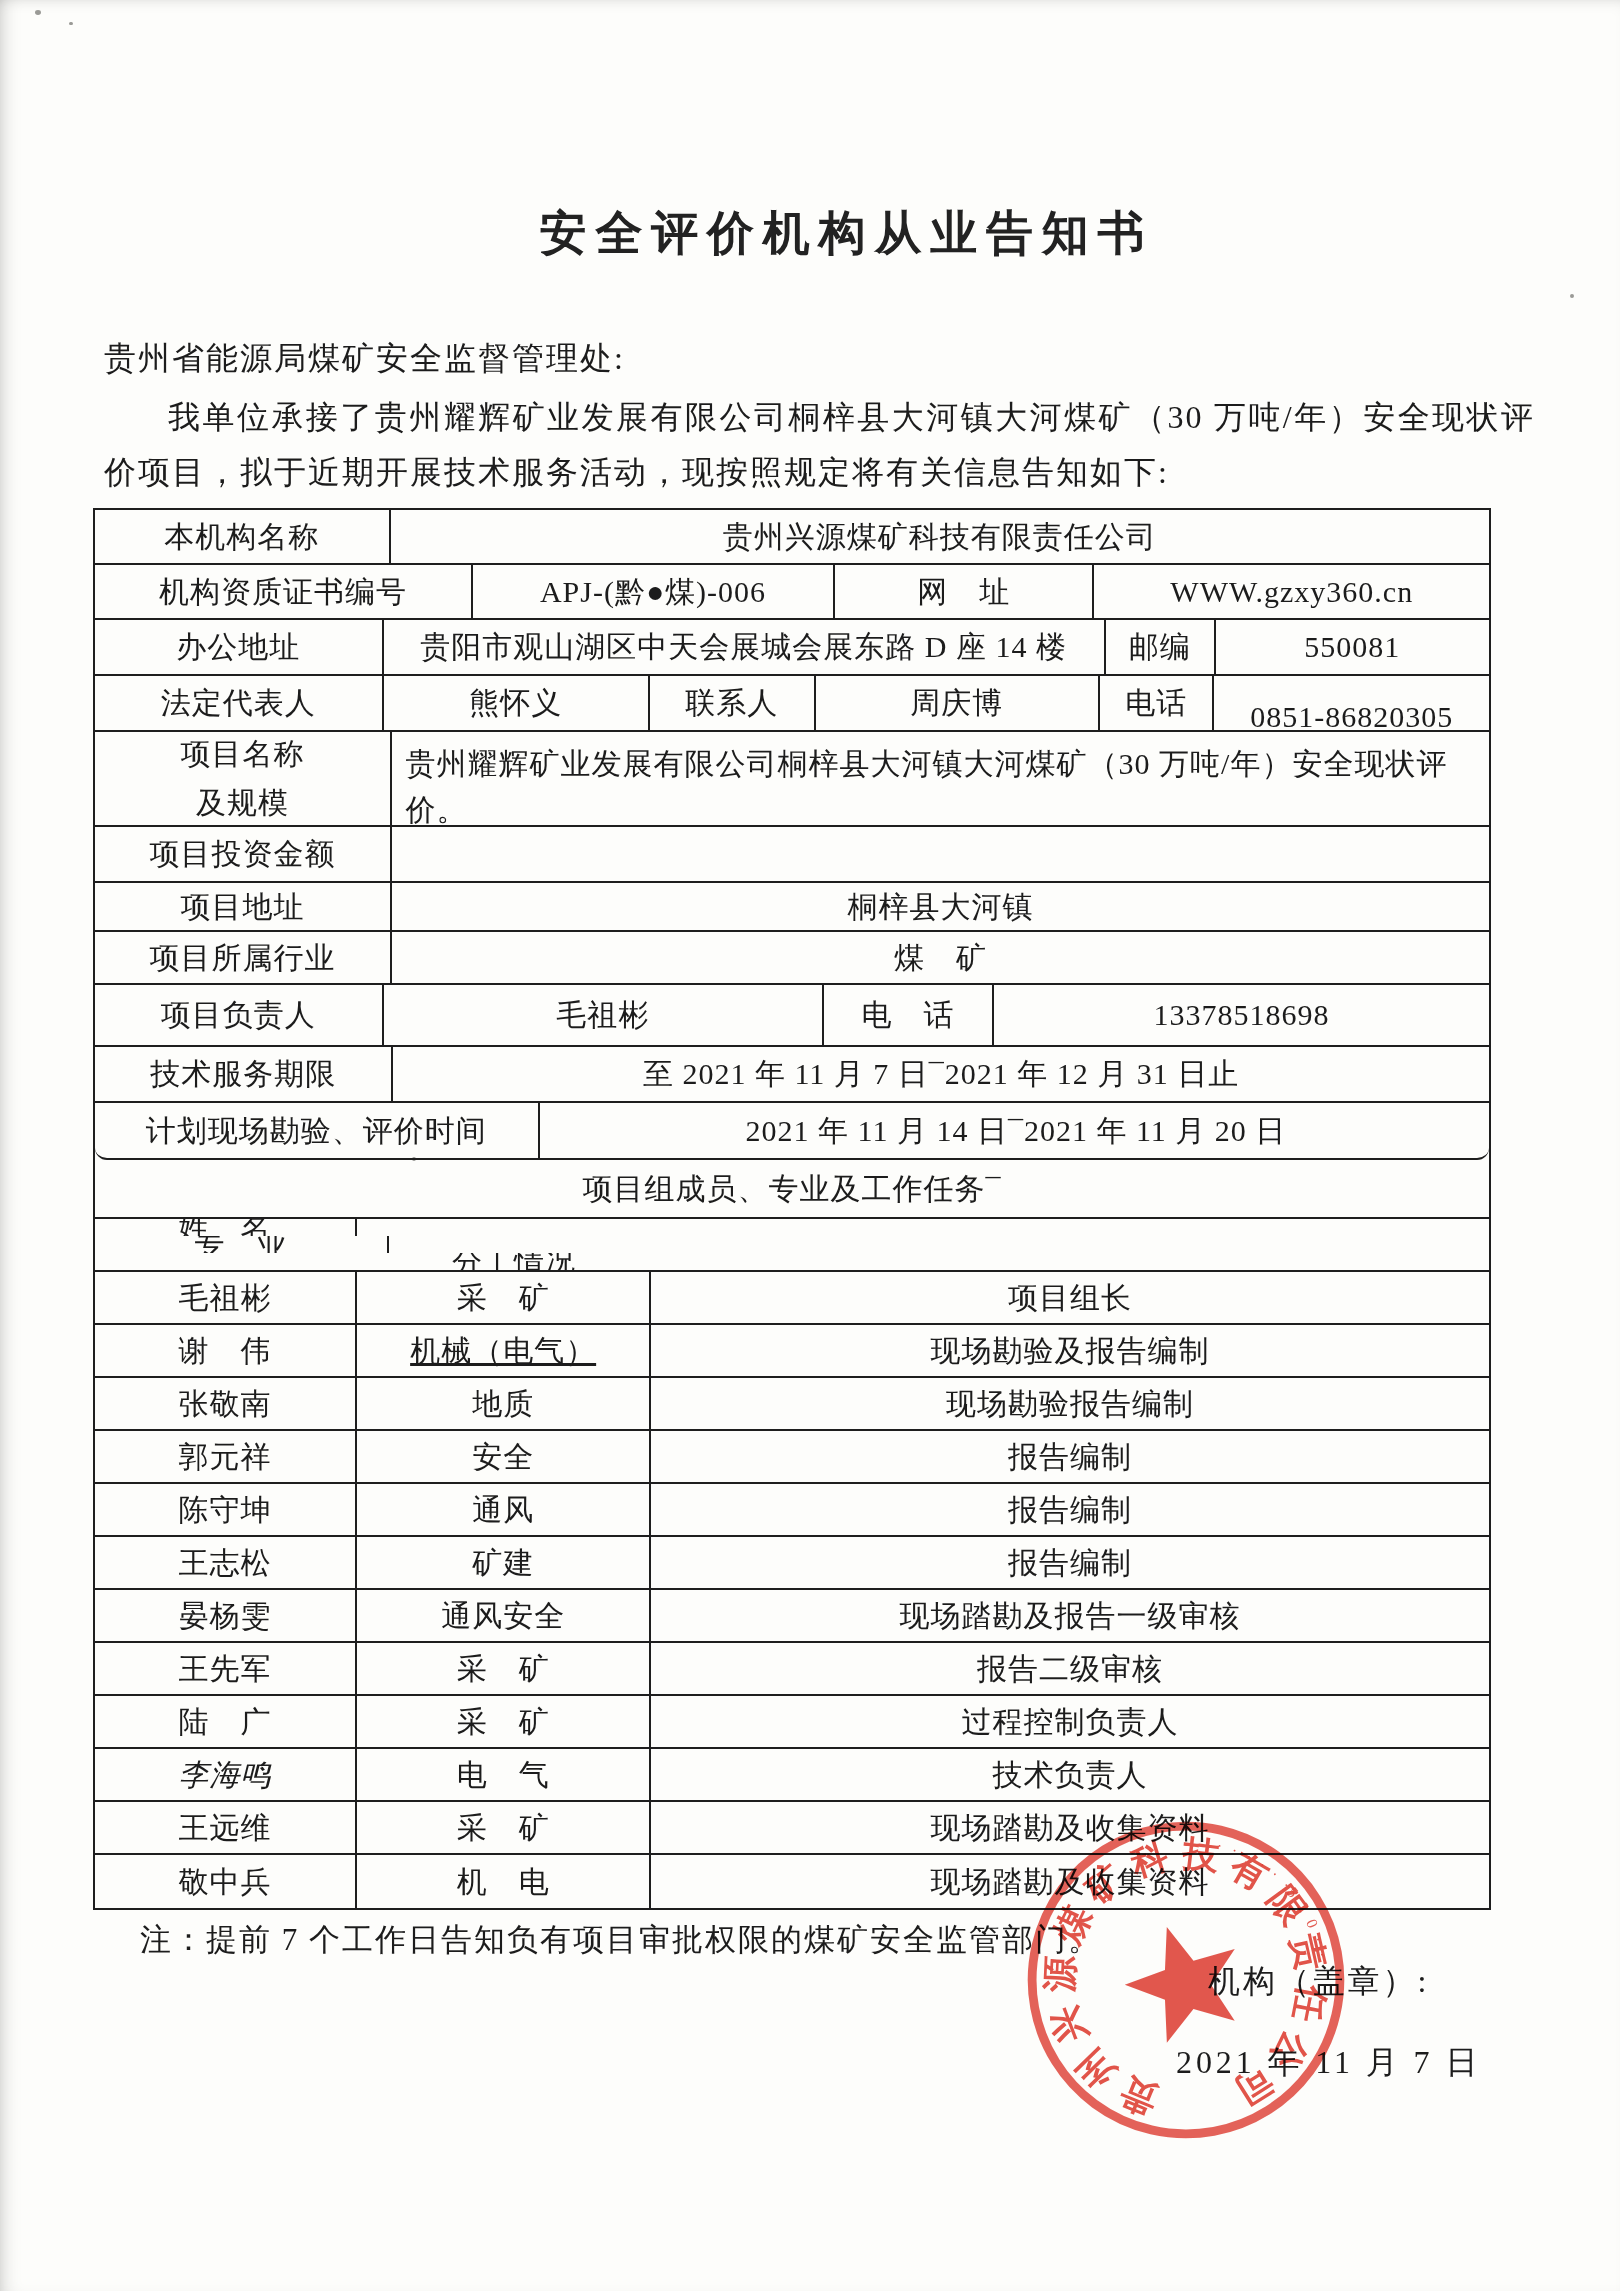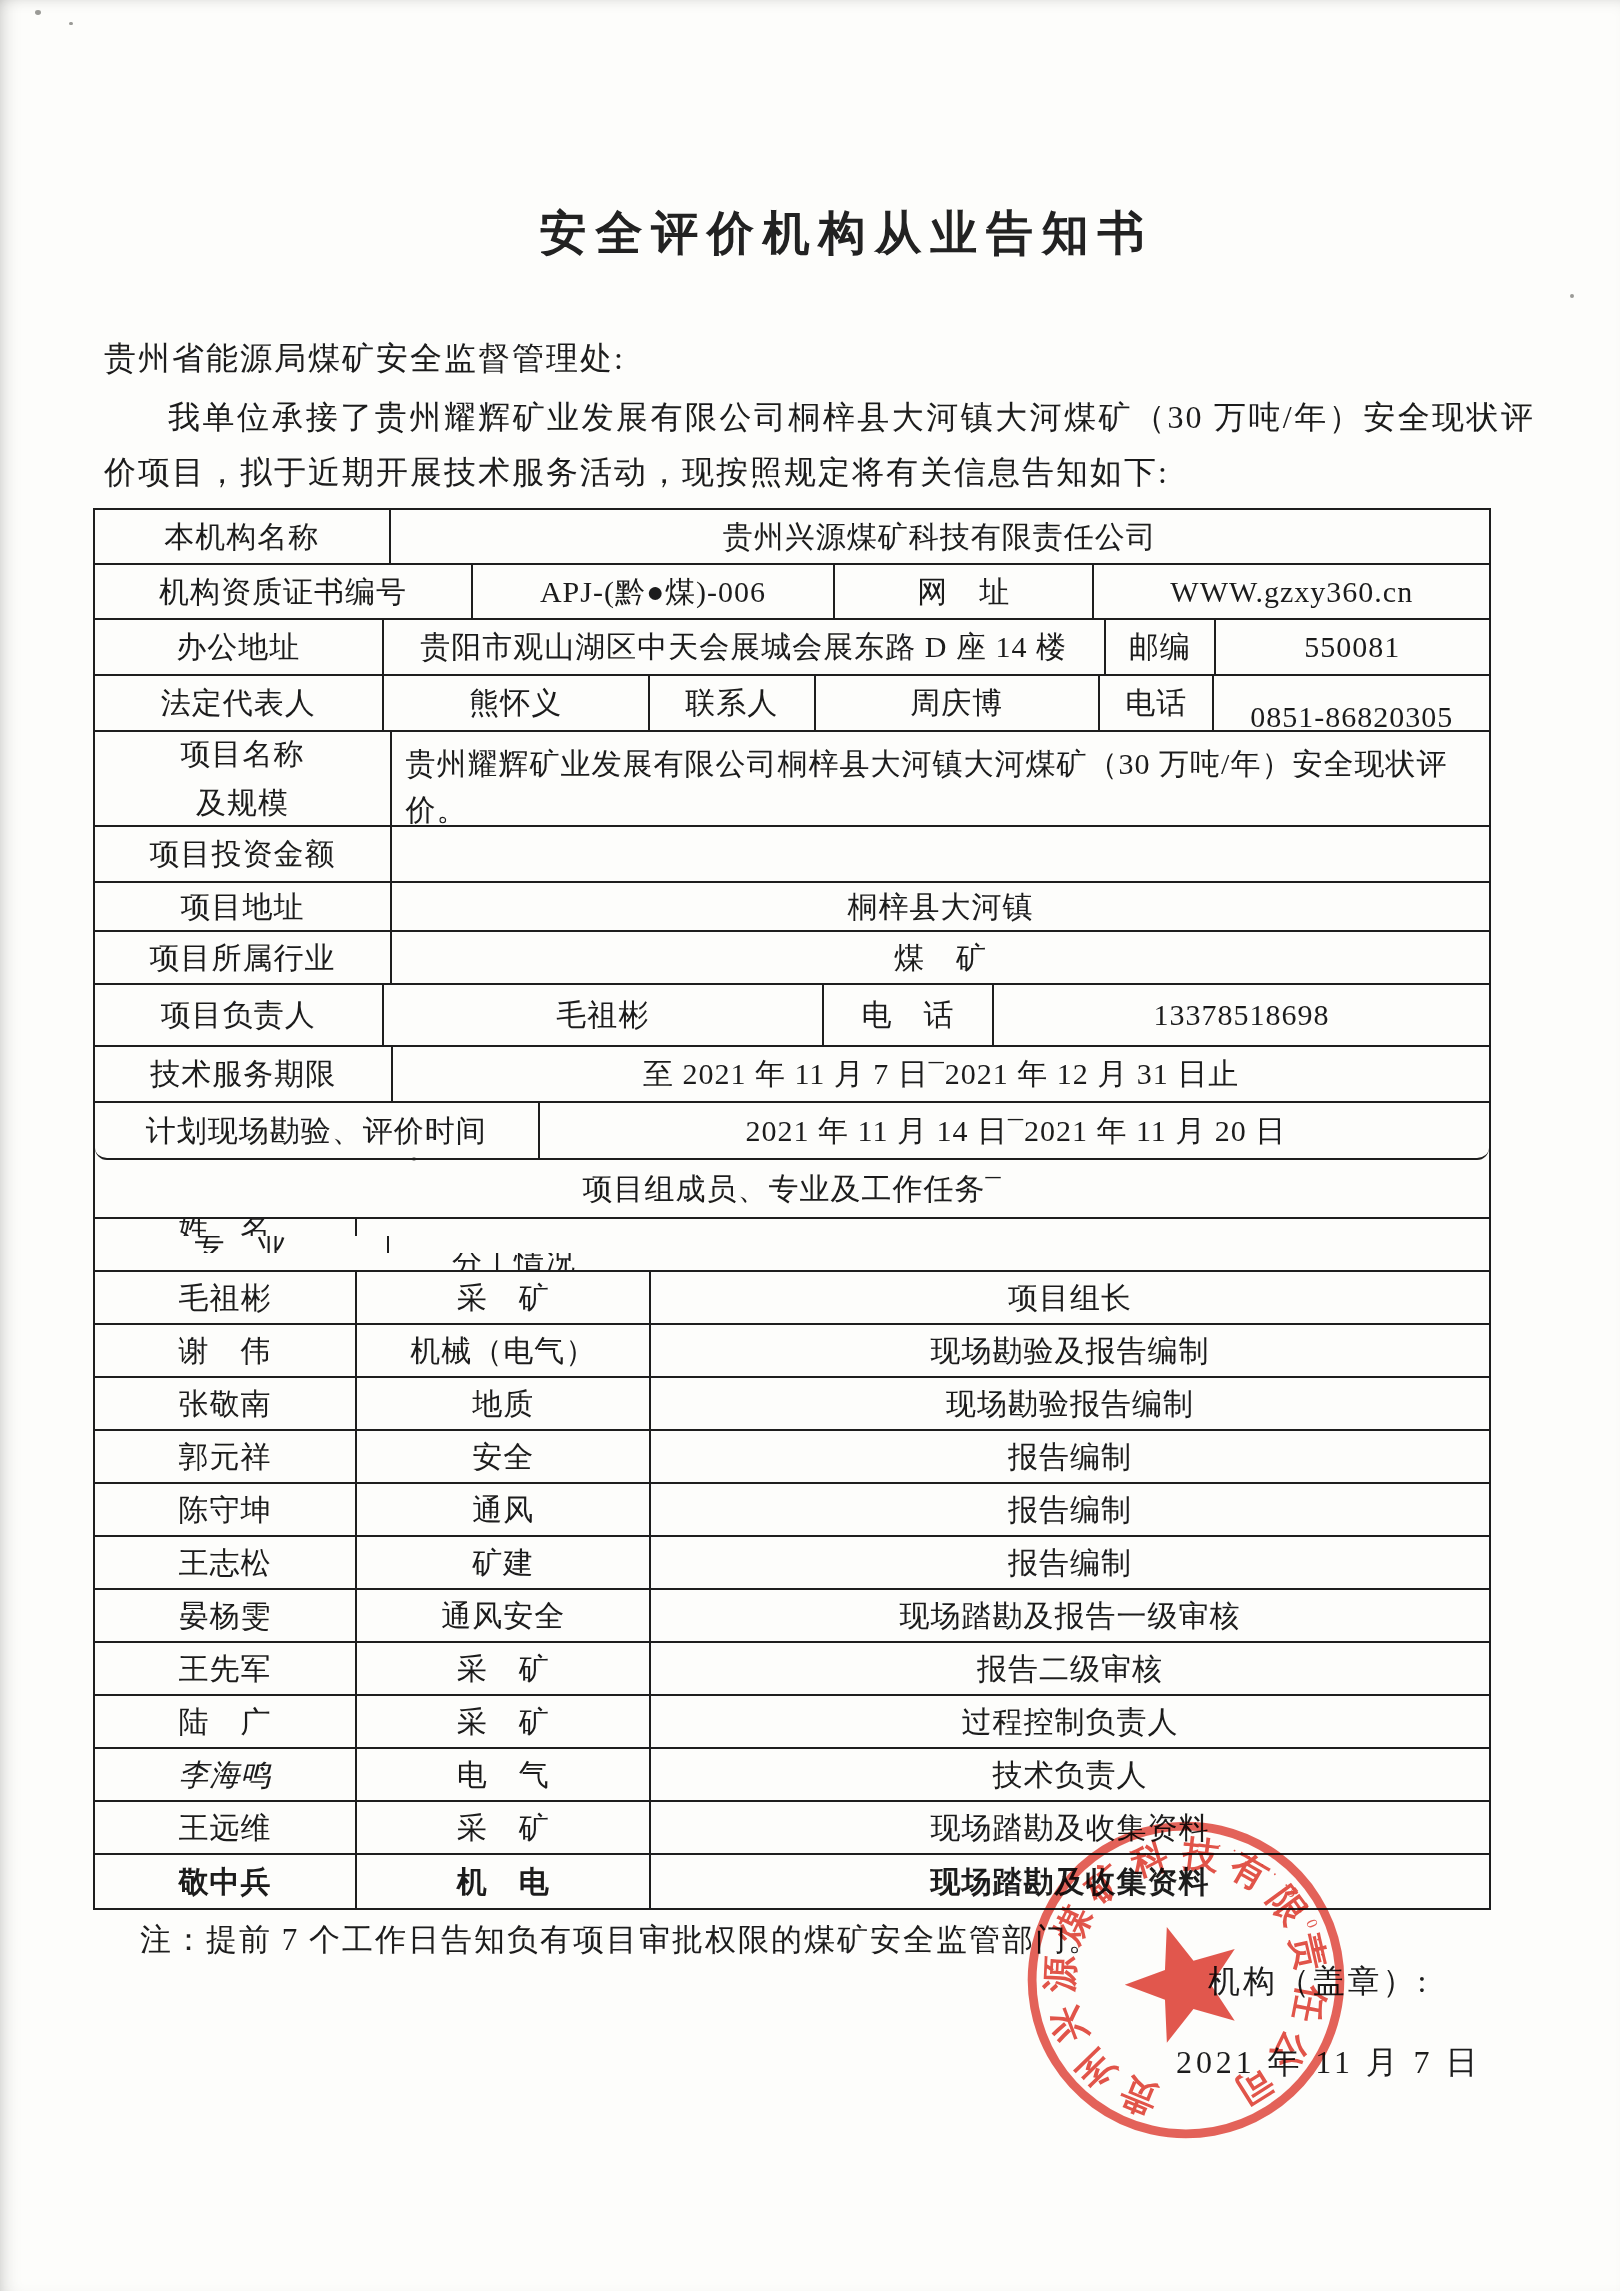--- a/index.html
+++ b/index.html
@@ -35,21 +35,21 @@
     text-underline-offset:8.8px;
   }
 
   .tbl{
     position:absolute;top:508px;left:93px;width:1394px;
     border:2.9px solid #1e1e1e;
     font-size:30px;letter-spacing:1px;
     background:transparent;
   }
   .trow{display:flex;box-sizing:border-box;border-bottom:2.9px solid #1e1e1e;}
-  .trow:last-child{border-bottom:none;font-weight:bold;}
+  .trow:last-child{border-bottom:none;}
   .tcell{
     box-sizing:border-box;
     border-right:2.5px solid #1e1e1e;
     display:flex;flex-direction:column;justify-content:center;align-items:center;
     text-align:center;padding:2px 7.8px;line-height:1.45;
     overflow:hidden;
   }
   .tcell:last-child{border-right:none;}
   .tcell.l{display:block;text-align:left;padding:8.8px 13.7px;line-height:1.55;}
   .tcell .ln{margin:2.9px 0;}
@@ -153,21 +153,21 @@
         <div class="tcell" style="width: 21.1%;">专　业</div>
         <div class="tcell" style="width: 60.1%;">分工情况</div>
       </div>
       <div class="trow" style="height: 53px;">
         <div class="tcell" style="width: 18.8%;">毛祖彬</div>
         <div class="tcell" style="width: 21.1%;">采　矿</div>
         <div class="tcell" style="width: 60.1%;">项目组长</div>
       </div>
       <div class="trow" style="height: 53px;">
         <div class="tcell" style="width: 18.8%;">谢　伟</div>
-        <div class="tcell" style="width: 21.1%;">机械（电气）</div>
+        <div class="tcell" style="width: 21.1%; text-decoration: underline;">机械（电气）</div>
         <div class="tcell" style="width: 60.1%;">现场勘验及报告编制</div>
       </div>
       <div class="trow" style="height: 53px;">
         <div class="tcell" style="width: 18.8%;">张敬南</div>
         <div class="tcell" style="width: 21.1%;">地质</div>
         <div class="tcell" style="width: 60.1%;">现场勘验报告编制</div>
       </div>
       <div class="trow" style="height: 53px;">
         <div class="tcell" style="width: 18.8%;">郭元祥</div>
         <div class="tcell" style="width: 21.1%;">安全</div>

